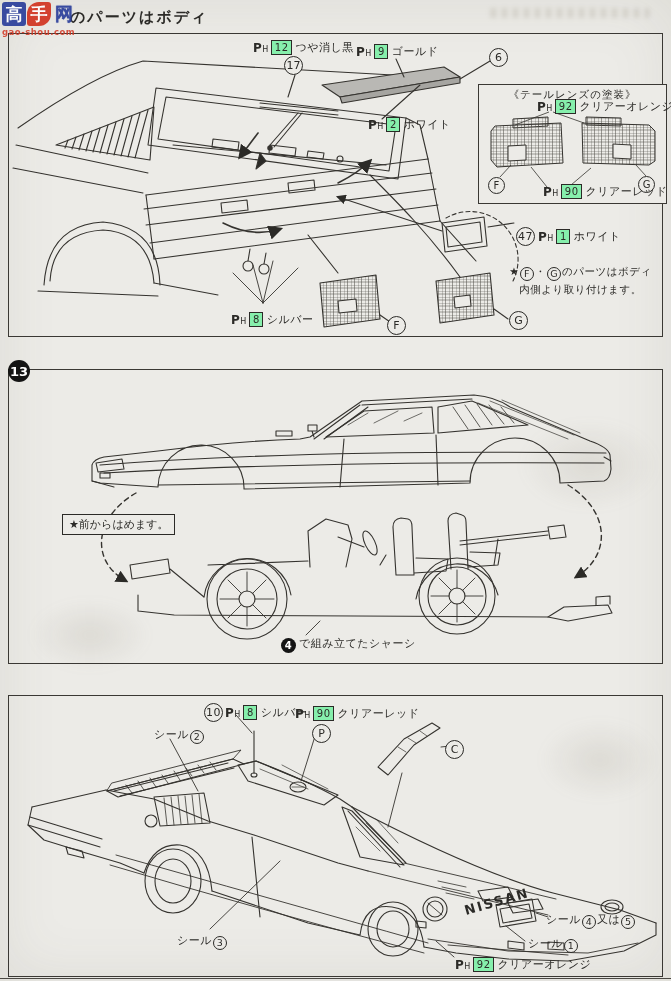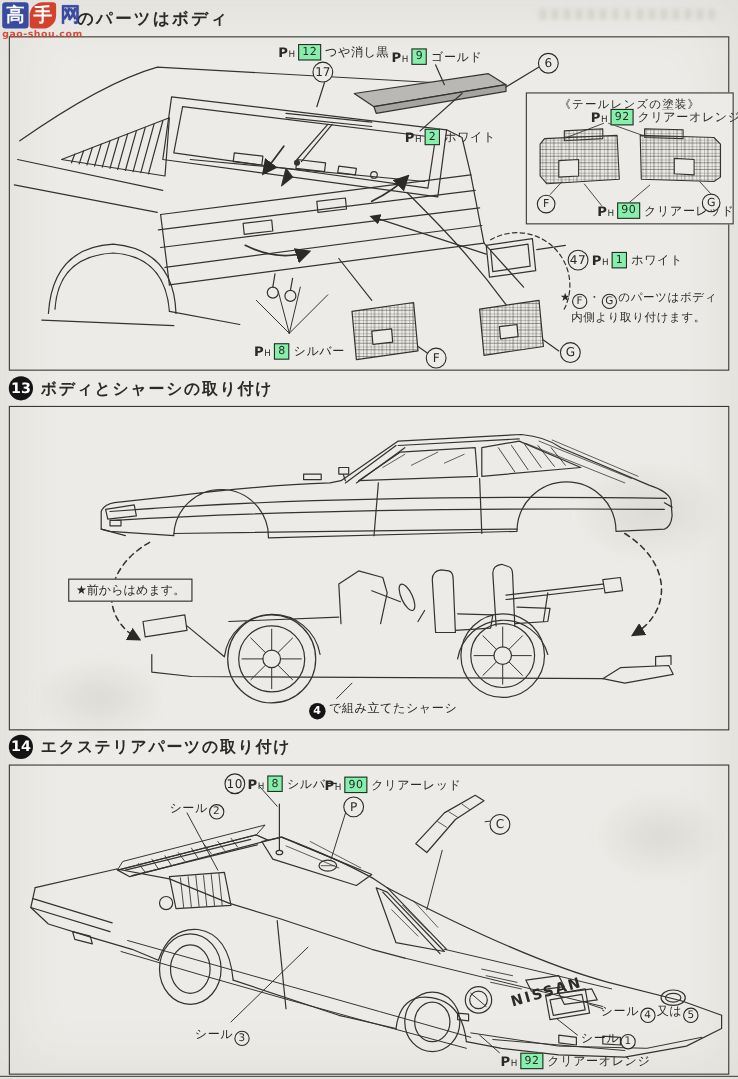--- a/index.html
+++ b/index.html
@@ -17,21 +17,21 @@
   .ph .ptxt{font-size:11px;margin-left:1px;}
   .balloon{position:absolute;width:19px;height:19px;border:1.4px solid #2b2a27;border-radius:50%;
            display:flex;align-items:center;justify-content:center;font-size:11px;
            background:#ecebe7;z-index:3;box-sizing:border-box;}
   .balloon.sm{width:17px;height:17px;font-size:10px;}
   .mini{display:inline-flex;width:14px;height:14px;border:1.1px solid #2b2a27;border-radius:50%;
         align-items:center;justify-content:center;font-size:9.5px;vertical-align:-2px;margin:0 1px;
         box-sizing:border-box;background:#ecebe7;}
   .badge-black{display:inline-flex;width:15px;height:15px;border-radius:50%;background:#141414;color:#fff;
         font-size:10px;font-weight:700;align-items:center;justify-content:center;vertical-align:-2px;margin-right:3px;}
-  .sec-head{position:absolute;display:flex;align-items:center;gap:7px;z-index:3;}
+  .sec-head{position:absolute;display:flex;align-items:center;gap:7px;z-index:3;margin-top:18px;}
   .sec-num{width:22px;height:22px;border-radius:50%;background:#141414;color:#fff;font-weight:700;
            font-size:13px;display:flex;align-items:center;justify-content:center;}
   .sec-title{font-size:14.5px;font-weight:700;letter-spacing:1.5px;}
   .top-title{position:absolute;left:70px;top:8px;font-size:15px;font-weight:700;letter-spacing:2px;z-index:3;}
   .note{position:absolute;font-size:10.5px;line-height:16px;letter-spacing:.5px;z-index:3;text-align:center;}
   .framed{border:1.2px solid #2b2a27;padding:2px 6px;background:#ecebe7;font-size:11px;z-index:3;}
   .inset{position:absolute;left:478px;top:84px;width:187px;height:118px;border:1.6px solid #3a3834;
          background:#ecebe7;z-index:2;}
   .inset .ttl{position:absolute;left:0;right:0;top:3px;text-align:center;font-size:10.5px;letter-spacing:1px;}
   svg{position:absolute;left:0;top:0;z-index:1;}
@@ -240,21 +240,20 @@
         <span class="h">H</span>
         <span class="pbox">8</span>
         <span class="ptxt">シルバー</span>
       </span>
   </div>
   <div class="balloon" style="left:387px;top:316px;">F</div>
   <div class="balloon" style="left:509px;top:311px;">G</div>
 
   <div class="sec-head" style="left:8px;top:342px;">
     <span class="sec-num">13</span>
-    <span class="sec-title">ボディとシャーシの取り付け</span>
   </div>
   <div class="box" style="left:8px;top:369px;width:653px;height:293px;"></div>
 
   <svg style="left:8px;top:369px;" width="653" height="293" viewBox="0 0 653 293">
     <g stroke="#35332f" stroke-width="1.1" fill="none" stroke-linecap="round" stroke-linejoin="round">
 
       <g>
         <path d="M84 112 L84 96 Q86 90 96 88 L150 82 Q230 72 292 70 L302 68 L354 32 L466 26 Q488 28 502 38 L582 72 Q600 78 602 86 L603 100 Q602 110 596 112 L552 114 A45 45 0 0 0 462 114 L236 120 A43 43 0 0 0 150 118 L92 114 Z"></path>
         <path d="M306 70 L352 36 M316 70 L360 38 M354 36 L464 30"></path>
         <path d="M318 68 L356 42 L424 38 L426 64 Z"></path>
@@ -296,30 +295,26 @@
         <path d="M443 200 L440 152 Q440 145 448 144 L454 146 Q458 147 458 153 L460 200 M460 198 L490 196 L492 184 L462 183"></path>
         <path d="M408 230 A42 42 0 0 1 490 226"></path>
         <path d="M452 172 L540 162 M452 176 L540 166 M490 170 L486 196"></path>
         <path d="M540 158 L556 156 L558 168 L542 170 Z"></path>
         <path d="M540 248 L556 238 L600 236 L604 244 L560 252 Z M588 236 L588 228 L602 227 L602 235"></path>
         <path d="M312 252 L298 266" stroke-width="0.9"></path>
       </g>
     </g>
   </svg>
 
-  <div class="framed abs" style="left:62px;top:526px;">★前からはめます。</div>
+  <div class="framed abs" style="left:62px;top:514px;">★前からはめます。</div>
 
   <div class="lbl" style="left:281px;top:636px;">
     <span class="badge-black">4</span><span>で組み立てたシャーシ</span>
   </div>
 
-  <div class="sec-head" style="left:8px;top:668px;">
-    <span class="sec-num">14</span>
-    <span class="sec-title">エクステリアパーツの取り付け</span>
-  </div>
   <div class="box" style="left:8px;top:695px;width:653px;height:280px;"></div>
 
   <svg style="left:8px;top:695px;" width="653" height="280" viewBox="0 0 653 280">
     <g stroke="#35332f" stroke-width="1.1" fill="none" stroke-linecap="round" stroke-linejoin="round">
       <g>
 
         <path d="M24 112 L98 95"></path>
         <path d="M99 96 L225 64 L236 69 L110 102 Z"></path>
         <path d="M106 96 L220 68 M112 101 L226 73"></path>
         <path d="M118 90 L124 98 M130 86 L136 95 M142 83 L148 92 M154 80 L160 88 M166 76 L172 85 M178 73 L184 81 M190 70 L196 78 M202 67 L208 75" stroke-width="0.8"></path>

